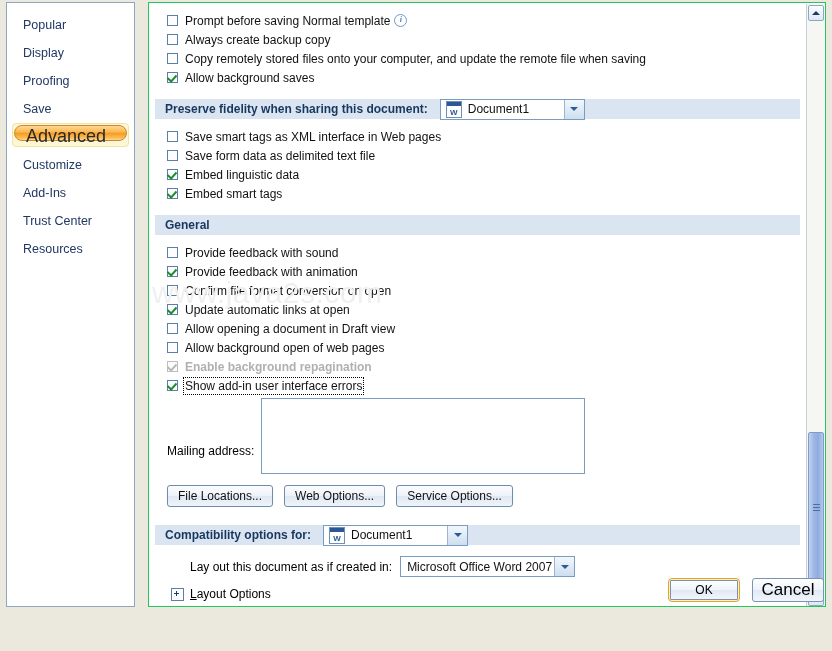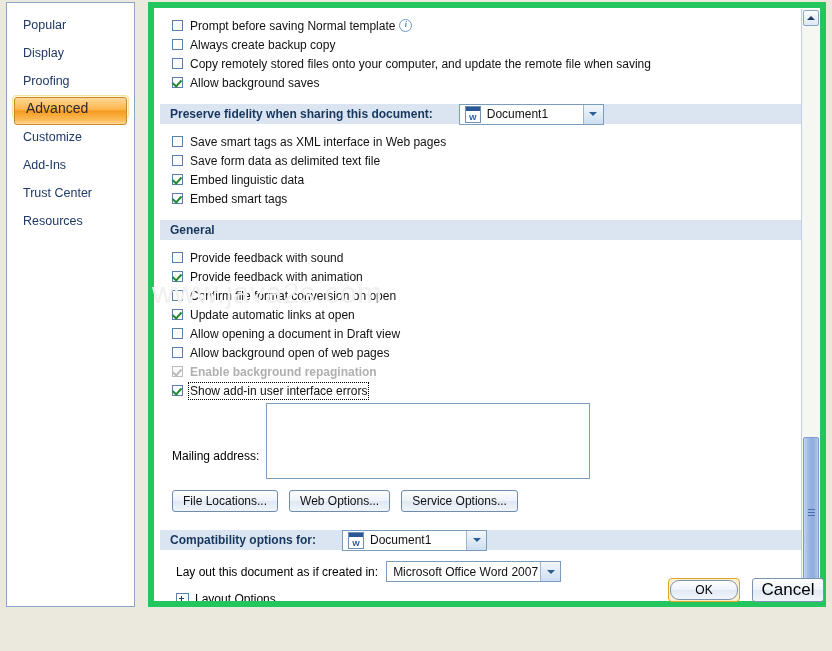--- a/index.html
+++ b/index.html
@@ -46,41 +46,41 @@
   .nav-sel-outer {
     margin: 0 5px;
     border: 1px solid #f5e49a;
     border-radius: 4px;
     background: #fdf6d8;
     padding: 1px;
     height: 24px;
     box-sizing: border-box;
   }
   .nav-sel-inner {
-    height: 28px;
+    height: 16px;
     line-height: 20px;
     padding-left: 11px;
     border: 1px solid #c98a2a;
-    border-radius: 3px;
+    border-radius: 10px;
     background: linear-gradient(to bottom,
         #ffd799 0%, #fcb64a 45%, #f59a20 50%, #fbbc56 85%, #fdd89b 100%);
     box-sizing: border-box;
-    font-size: 14px;
+    font-size: 18px;
     color: #2a2a2a;
   }
 
   
   #content-panel {
     position: absolute;
     left: 148px;
     top: 2px;
     width: 678px;
     height: 605px;
     background: #ffffff;
-    border: 6px solid #22c55e;
+    border: 1px solid #22c55e;
     box-sizing: border-box;
     overflow: hidden;
   }
   #content-inner {
     position: absolute;
     left: 0;
     top: 0;
     width: 657px;
     height: 100%;
     padding: 8px 0 0 0;
@@ -172,21 +172,21 @@
     height: 20px;
     display: flex;
     align-items: center;
     margin: 0 6px;
     padding-left: 10px;
     font-weight: bold;
     font-size: 12px;
     color: #17375e;
     white-space: nowrap;
   }
-  .band .band-title { margin-right: 26px; }
+  .band .band-title { margin-right: 12px; }
 
   
   .combo {
     display: inline-flex;
     align-items: center;
     height: 21px;
     border: 1px solid #7a9cbf;
     background: #ffffff;
     box-sizing: border-box;
     font-weight: normal;
@@ -285,23 +285,23 @@
     justify-content: center;
     cursor: pointer;
     box-sizing: border-box;
     white-space: nowrap;
   }
 
   
   #compat-row2 {
     display: flex;
     align-items: center;
-    padding-left: 22px;
     margin-top: 11px;
     white-space: nowrap;
+    margin-left: 41px;
   }
   #compat-row2 .lbl { font-size: 12px; margin-right: 8px; }
 
   #layout-options-row {
     display: flex;
     align-items: center;
     padding-left: 22px;
     margin-top: 10px;
   }
   .expander {
@@ -388,21 +388,21 @@
     top: 578px;
     border: 1px solid #e0a526;
     border-radius: 4px;
     padding: 1px;
     background: #fdf0cd;
   }
   #ok-btn {
     width: 68px;
     height: 20px;
     border: 1px solid #7b93b3;
-    border-radius: 9px;
+    border-radius: 1px;
     background: linear-gradient(to bottom, #fdfefe 0%, #eff4fa 48%, #e0e9f4 52%, #f2f6fb 100%);
     display: flex;
     align-items: center;
     justify-content: center;
     font-size: 12px;
     cursor: pointer;
     box-sizing: border-box;
   }
   #cancel-btn {
     position: absolute;
@@ -423,20 +423,21 @@
   .spacer-8 { height: 8px; }
   .spacer-12 { height: 12px; }
 </style>
 </head>
 <body>
 
 <div id="nav-panel">
     <div class="nav-item"><span>Popular</span></div>
     <div class="nav-item"><span>Display</span></div>
     <div class="nav-item"><span>Proofing</span></div>
+    <div class="nav-item"><span>Save</span></div>
     <div class="nav-item selected">
       <div class="nav-sel-outer">
         <div class="nav-sel-inner">Advanced</div>
       </div>
     </div>
     <div class="nav-item"><span>Customize</span></div>
     <div class="nav-item"><span>Add-Ins</span></div>
     <div class="nav-item"><span>Trust Center</span></div>
     <div class="nav-item"><span>Resources</span></div>
   </div>

